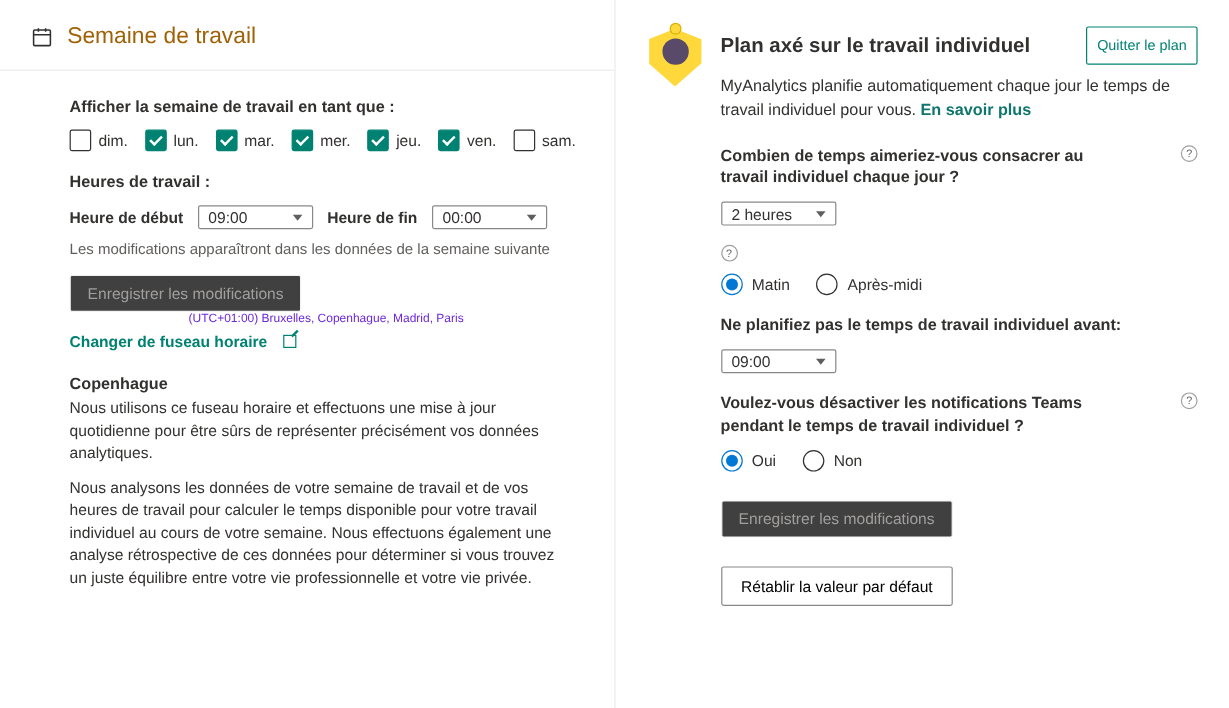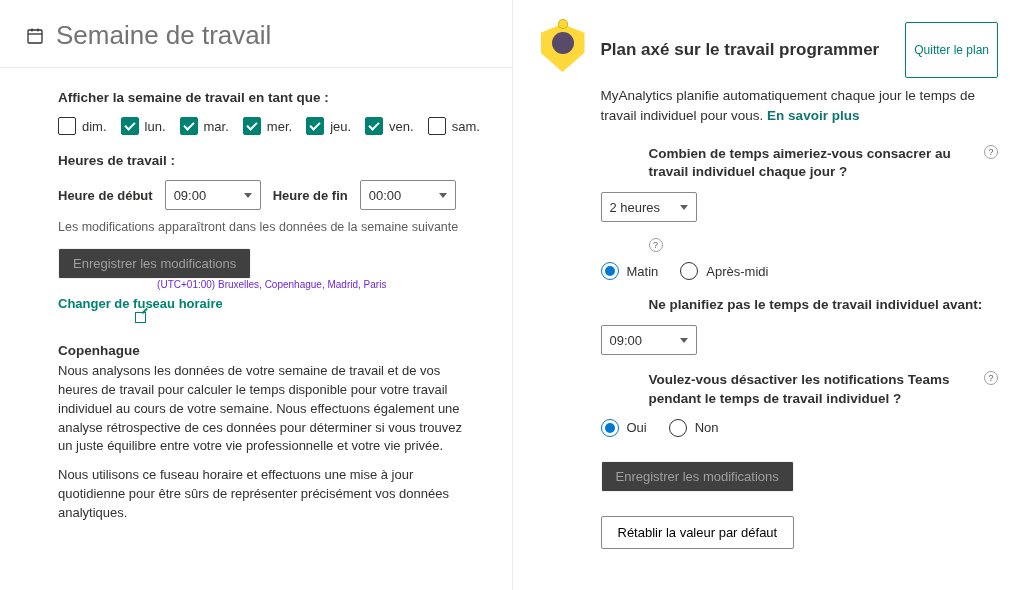--- a/index.html
+++ b/index.html
@@ -18,23 +18,23 @@
   }
   .panel-left { border-right: 1px solid #edebe9; }
   .panel-header {
     display: flex;
     align-items: center;
     gap: 12px;
     padding: 20px 26px 16px 26px;
     border-bottom: 1px solid #edebe9;
   }
   .panel-header h1 {
-    font-size: 26px;
+    font-size: 19px;
     font-weight: 400;
-    color: #737373;
+    color: #a16207;
   }
   .panel-body { padding: 22px 26px 20px 58px; }
   .panel-right .panel-body { padding: 22px 26px 20px 26px; }
   .section-title {
     font-size: 13.5px;
     font-weight: 600;
     color: #323130;
     margin-bottom: 12px;
   }
   .days-row {
@@ -76,21 +76,21 @@
     display: flex;
     align-items: center;
     gap: 12px;
     margin-bottom: 10px;
   }
   .field-label { font-size: 13px; font-weight: 600; }
   .select {
     border: 1px solid #8a8886;
     background: #fff;
     padding: 4px 8px;
-    height: 30px;
+    height: 20px;
     min-width: 96px;
     font-size: 13px;
     display: inline-flex;
     align-items: center;
     justify-content: space-between;
     gap: 8px;
     border-radius: 2px;
   }
   .chevron {
     width: 0;
@@ -125,22 +125,21 @@
     margin-bottom: 4px;
   }
   .tz-text { font-size: 10px; color: #6d28d9; margin-bottom: 6px; text-align: center; }
   .link {
     color: #008272;
     font-weight: 600;
     font-size: 13px;
     text-decoration: none;
     display: inline-flex;
     align-items: center;
-    gap: 1px;
-    flex-direction: column;
+    gap: 13px;
   }
   .ext-icon {
     width: 11px;
     height: 11px;
     border: 1.5px solid #008272;
     position: relative;
   }
   .ext-icon::after {
     content: "";
     position: absolute;
@@ -210,42 +209,41 @@
   .plan-title {
     font-size: 17px;
     font-weight: 600;
     color: #323130;
   }
   .quit-btn {
     border: 1px solid #008272;
     color: #008272;
     background: #fff;
     font-size: 12px;
-    padding: 20px 8px;
+    padding: 8px 8px;
     border-radius: 2px;
   }
   .plan-desc {
     font-size: 13.5px;
     color: #323130;
     line-height: 1.5;
     margin-bottom: 18px;
   }
   .plan-desc .link2 {
     color: #0f766e;
     font-weight: 600;
     text-decoration: none;
   }
   .question-row {
     display: flex;
     justify-content: space-between;
     align-items: flex-start;
     gap: 8px;
     margin-bottom: 10px;
     margin-top: 16px;
-    margin-left: 48px;
   }
   .question {
     font-size: 13.5px;
     font-weight: 600;
     color: #323130;
     max-width: 340px;
     line-height: 1.4;
   }
   .info-icon {
     width: 14px;
@@ -368,36 +366,36 @@
     <div class="hint">Les modifications apparaîtront dans les données de la semaine suivante</div>
     <button class="btn" disabled="">Enregistrer les modifications</button>
 
     <div class="tz-text">(UTC+01:00) Bruxelles, Copenhague, Madrid, Paris</div>
     <a href="#" class="link">
       <span>Changer de fuseau horaire</span>
       <span class="ext-icon"></span>
     </a>
 
     <div class="usage-title">Copenhague</div>
+    <p class="usage-p">Nous utilisons ce fuseau horaire et effectuons une mise à jour quotidienne pour être sûrs de représenter précisément vos données analytiques.</p>
     <p class="usage-p">Nous analysons les données de votre semaine de travail et de vos heures de travail pour calculer le temps disponible pour votre travail individuel au cours de votre semaine. Nous effectuons également une analyse rétrospective de ces données pour déterminer si vous trouvez un juste équilibre entre votre vie professionnelle et votre vie privée.</p>
-    <p class="usage-p">Nous utilisons ce fuseau horaire et effectuons une mise à jour quotidienne pour être sûrs de représenter précisément vos données analytiques.</p>
   </div>
 </div>
 
 <div class="panel panel-right">
   <div class="panel-body">
     <div class="plan-row">
       <div class="plan-illus">
         <div class="shield"></div>
         <div class="avatar"></div>
         <div class="bulb"></div>
       </div>
       <div class="plan-main">
         <div class="plan-title-row">
-          <div class="plan-title">Plan axé sur le travail programmer</div>
+          <div class="plan-title">Plan axé sur le travail individuel</div>
           <button class="quit-btn">Quitter le plan</button>
         </div>
         <div class="plan-desc">
           <span>MyAnalytics planifie automatiquement chaque jour le temps de travail individuel pour vous.</span>
           <a href="#" class="link2">En savoir plus</a>
         </div>
 
         <div class="question-row">
           <div class="question">Combien de temps aimeriez-vous consacrer au travail individuel chaque jour ?</div>
           <span class="info-icon">?</span>

